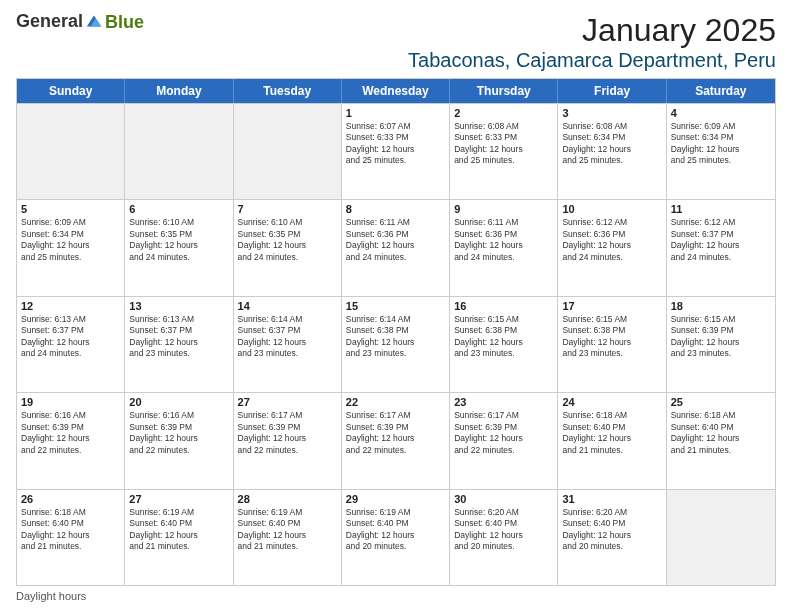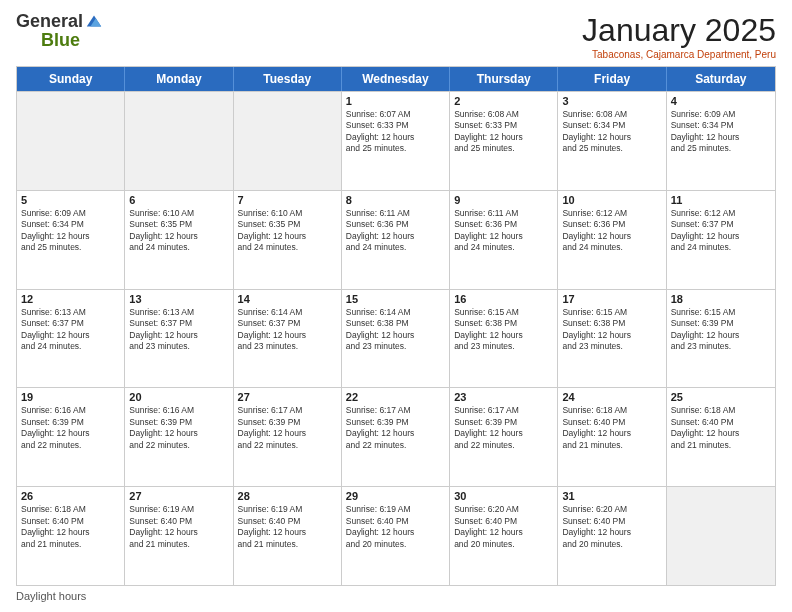--- a/index.html
+++ b/index.html
@@ -18,22 +18,22 @@
       flex-direction: column;
     }
     .header {
       display: flex;
       align-items: flex-start;
       justify-content: space-between;
       margin-bottom: 6px;
     }
     .logo {
       display: flex;
-      flex-direction: column;
-      align-items: center;
+      flex-direction: row;
+      align-items: flex-start;
     }
     .logo-text {
       display: flex;
       align-items: center;
       font-size: 18px;
       font-weight: bold;
       line-height: 1;
     }
     .logo-general {
       color: #333;
@@ -48,22 +48,22 @@
     }
     .title-block {
       text-align: right;
     }
     .month-title {
       font-size: 32px;
       font-weight: normal;
       color: #222;
     }
     .subtitle {
-      font-size: 10px;
-      color: #c2410c;
+      font-size: 20px;
+      color: #0c4a6e;
     }
     .calendar {
       flex: 1;
       display: flex;
       flex-direction: column;
       border: 1px solid #ccc;
     }
     .cal-header {
       display: grid;
       grid-template-columns: repeat(7, 1fr);

